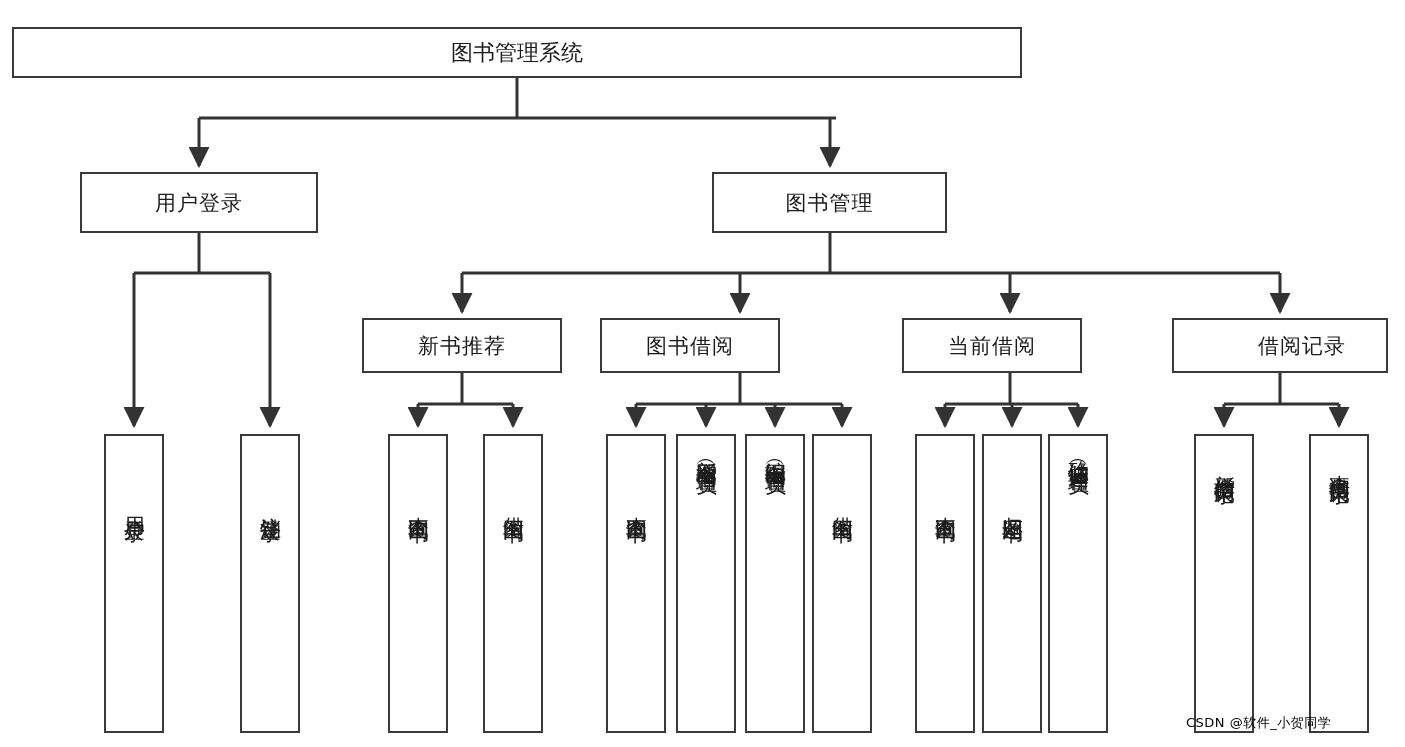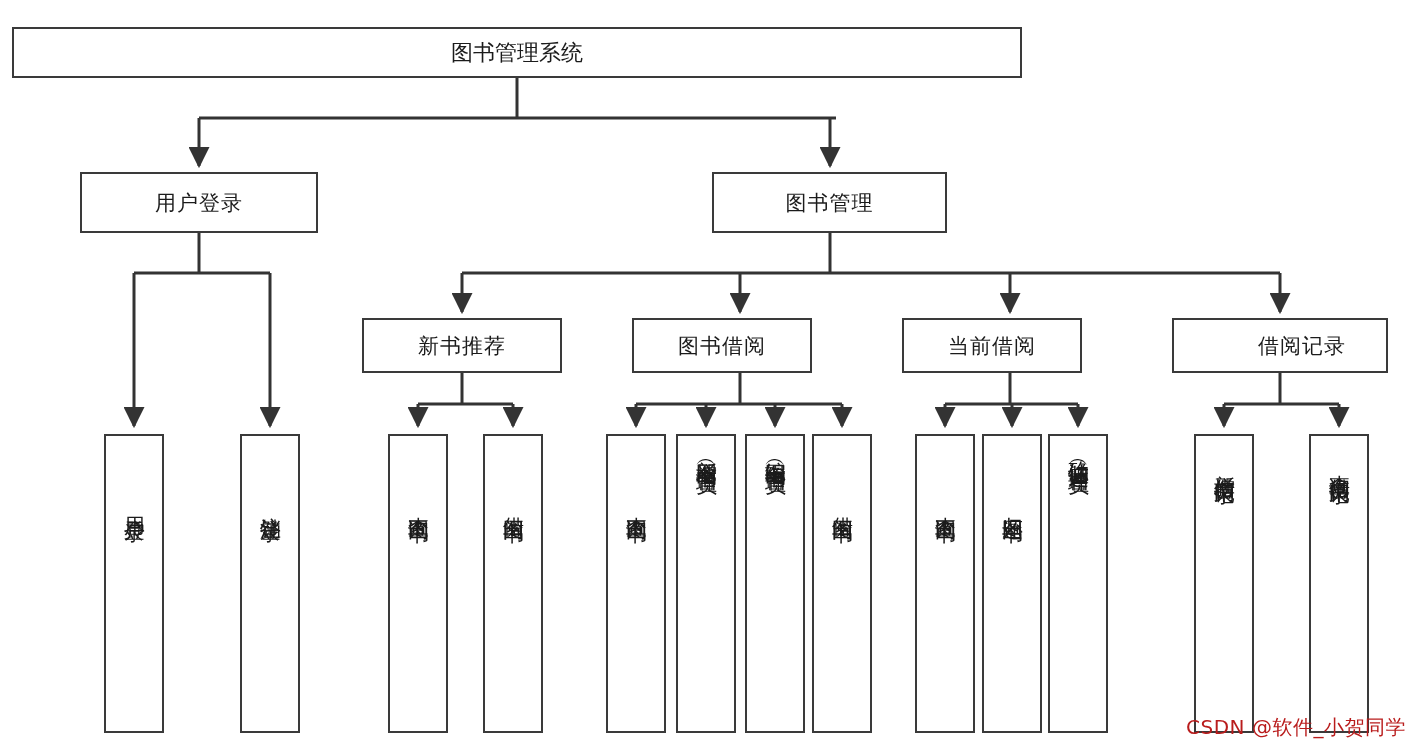--- a/index.html
+++ b/index.html
@@ -56,22 +56,22 @@
     left: 0;
     top: 0;
     width: 1405px;
     height: 747px;
     pointer-events: none;
   }
   #watermark {
     position: absolute;
     left: 1186px;
     top: 714px;
-    font-size: 20px;
-    color: #b91c1c;
+    font-size: 13px;
+    color: #000000;
     white-space: nowrap;
     letter-spacing: 0.5px;
   }
 </style>
 </head>
 <body>
 
 <div id="canvas">
 
   <svg id="edges" viewBox="0 0 1405 747" xmlns="http://www.w3.org/2000/svg">
@@ -131,21 +131,21 @@
   <div class="node horiz" style="left:80px; top:172px; width:238px; height:61px;">
     <span>用户登录</span>
   </div>
   <div class="node horiz" style="left:362px; top:318px; width:200px; height:55px;">
     <span>新书推荐</span>
   </div>
 
   <div class="node horiz" style="left:712px; top:172px; width:235px; height:61px;">
     <span>图书管理</span>
   </div>
-  <div class="node horiz" style="left:632px; top:318px; width:180px; height:55px;justify-content:center;">
+  <div class="node horiz" style="left:600px; top:318px; width:180px; height:55px;justify-content:center;">
     <span>图书借阅</span>
   </div>
   <div class="node horiz" style="left:902px; top:318px; width:180px; height:55px;">
     <span>当前借阅</span>
   </div>
   <div class="node horiz" style="left:1172px; top:318px; width:216px; height:55px;padding-left:44px;">
     <span>借阅记录</span>
   </div>
 
   <div class="node leaf leaf-mid" style="left:104px; top:434px; width:60px; height:299px;">

